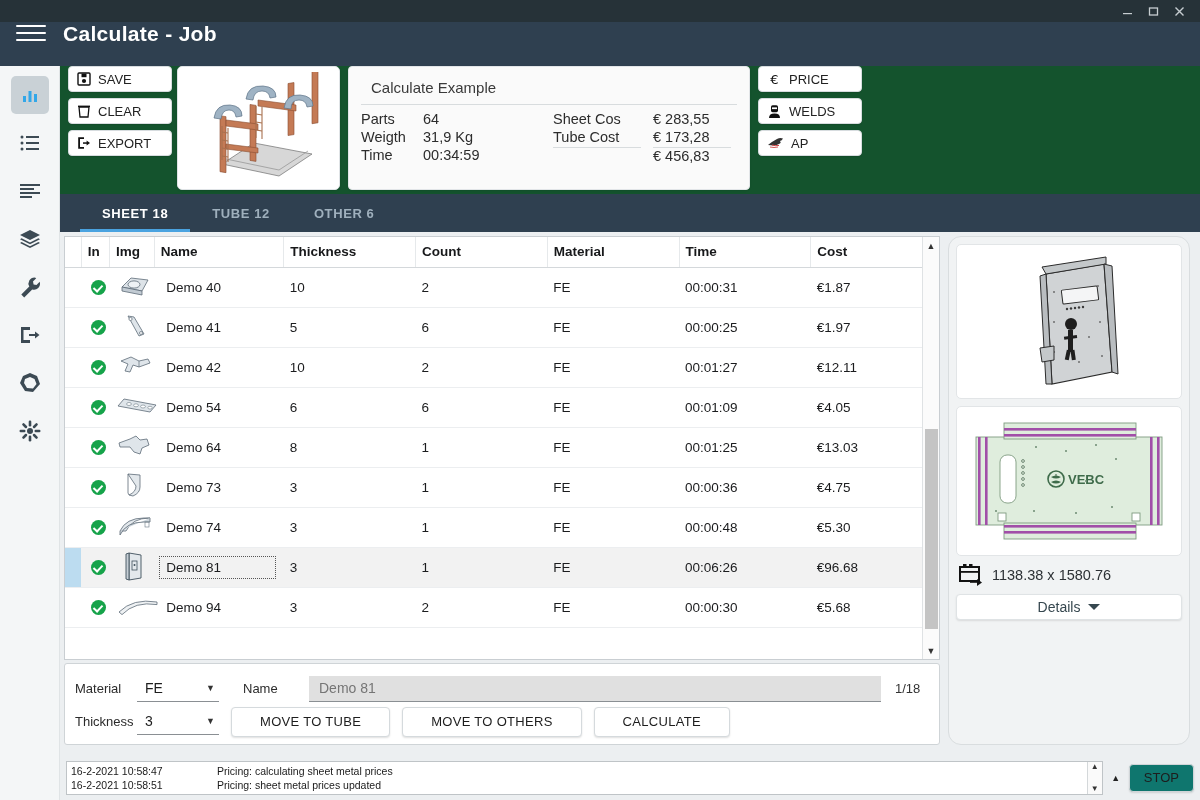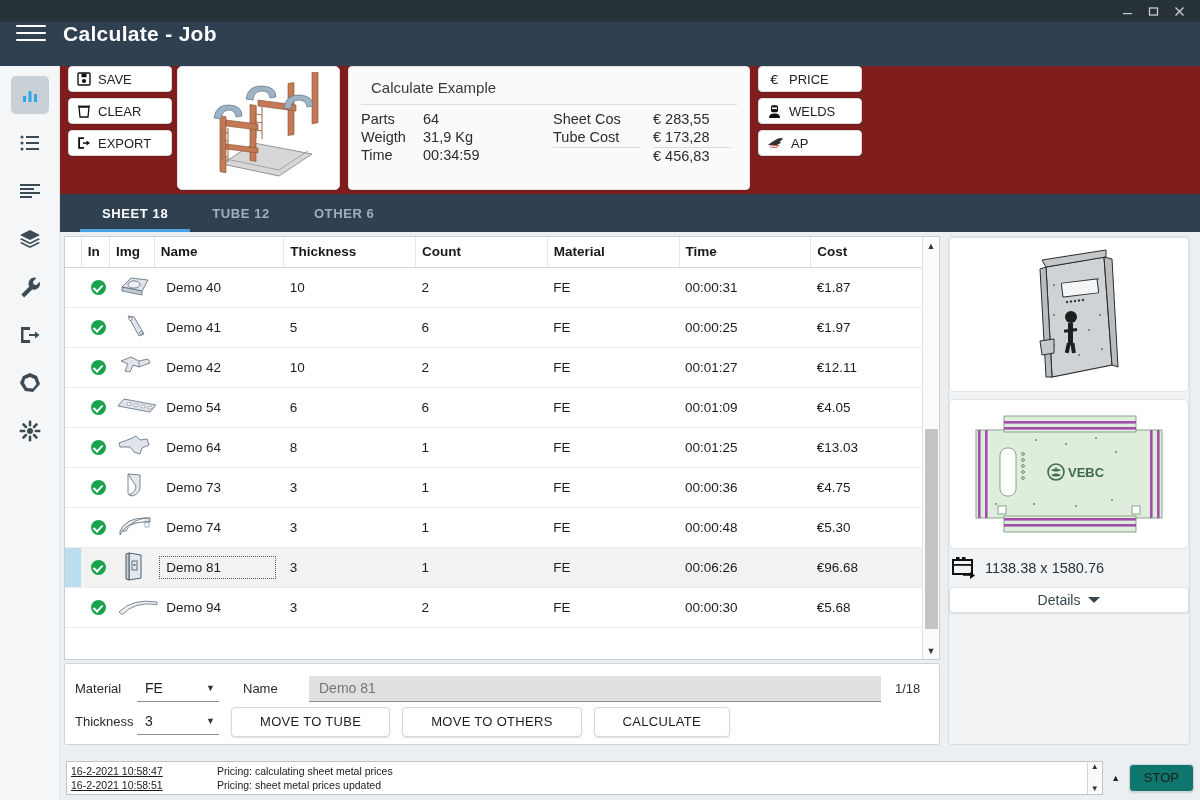--- a/index.html
+++ b/index.html
@@ -37,21 +37,21 @@
     background: #f4f6f7; border-right: 1px solid #e0e4e6;
     display: flex; flex-direction: column; align-items: center; padding-top: 10px;
   }
   .rail-item { width: 38px; height: 38px; margin-bottom: 10px; border-radius: 5px;
                display: flex; align-items: center; justify-content: center; cursor: pointer; }
   .rail-item.active { background: #c9d1d6; }
   .rail-item svg { display: block; }
 
   
   .topstrip { position: absolute; left: 60px; top: 66px; width: 1140px; height: 128px;
-              background: #7f1d1d; display: flex; align-items: flex-start; padding: 0 0 0 8px; }
+              background: #14532d; display: flex; align-items: flex-start; padding: 0 0 0 8px; }
 
   .btncol { width: 104px; display: flex; flex-direction: column; gap: 6px; padding-top: 0px; }
   .flatbtn {
     height: 26px; background: #fff; border: 1px solid #d7dcdf; border-radius: 4px;
     display: flex; align-items: center; gap: 7px; padding: 0 8px;
     font-size: 13px; color: #222; cursor: pointer;
     box-shadow: 0 1px 1px rgba(0,0,0,.10);
   }
   .flatbtn svg { display: block; flex: none; }
 
@@ -151,41 +151,41 @@
                padding: 0 10px; font-family: "Liberation Sans", sans-serif; }
   .pagecount { margin-left: 14px; font-size: 13px; color: #333; width: 34px; text-align: left; }
   .actbtn { height: 30px; padding: 0 28px; margin-left: 12px; background: #fff;
             border: 1px solid #d5dadd; border-radius: 4px; font-size: 13px; letter-spacing: .3px;
             color: #1d1d1d; cursor: pointer; box-shadow: 0 1px 2px rgba(0,0,0,.13);
             font-family: "Liberation Sans", sans-serif; }
 
   
   .rightpanel {
     position: absolute; left: 948px; top: 236px; width: 242px; height: 509px;
-    background: #f1f3f4; border: 1px solid #d9dddf; border-radius: 3px; 
+    background: #f1f3f4; border: 1px solid #d9dddf; border-radius: 13px; padding: 7px;
   }
   .thumbcard { background: #fff; border: 1px solid #e2e5e7; border-radius: 5px;
                display: flex; align-items: center; justify-content: center; overflow: hidden; }
   .thumbcard.iso { height: 155px; }
   .thumbcard.flat { height: 150px; margin-top: 7px; }
   .dimrow { display: flex; align-items: center; margin-top: 6px; gap: 8px; padding-left: 2px; }
   .dimtext { font-size: 14.5px; color: #2c3135; }
   .detailsbtn { margin-top: 6px; height: 26px; background: #fff; border: 1px solid #dfe3e5;
                 border-radius: 4px; display: flex; align-items: center; justify-content: center;
                 gap: 8px; font-size: 14px; color: #36474f; cursor: pointer;
                 box-shadow: 0 1px 2px rgba(0,0,0,.10); }
 
   
   .statusbar { position: absolute; left: 60px; top: 755px; width: 1140px; height: 45px;
                display: flex; align-items: center; padding: 0 6px 0 6px; }
   .logbox { flex: 1; height: 34px; background: #fff; border: 1px solid #bfc4c7;
             display: flex; align-items: stretch; overflow: hidden; }
   .loglines { flex: 1; padding: 2px 0 0 4px; }
   .logline { font-size: 10.5px; color: #1a1a1a; line-height: 14px; display: flex; }
-  .logtime { width: 146px; text-decoration: underline; }
+  .logtime { width: 146px; }
   .logspin { width: 15px; border-left: 1px solid #d4d8da; background: #fafafa;
              display: flex; flex-direction: column; align-items: center; justify-content: space-between;
              padding: 1px 0; }
   .logspin span { font-size: 8px; color: #333; line-height: 8px; }
   .uparrow { width: 26px; text-align: center; font-size: 9px; color: #222; cursor: pointer; }
   .stopbtn { height: 28px; padding: 0 14px; background: #0f766e; border: 1px solid #d0d5d8;
              border-radius: 4px; font-size: 13px; color: #1d1d1d; cursor: pointer;
              box-shadow: 0 1px 2px rgba(0,0,0,.13); font-family: "Liberation Sans", sans-serif; }
 </style>
 </head>

